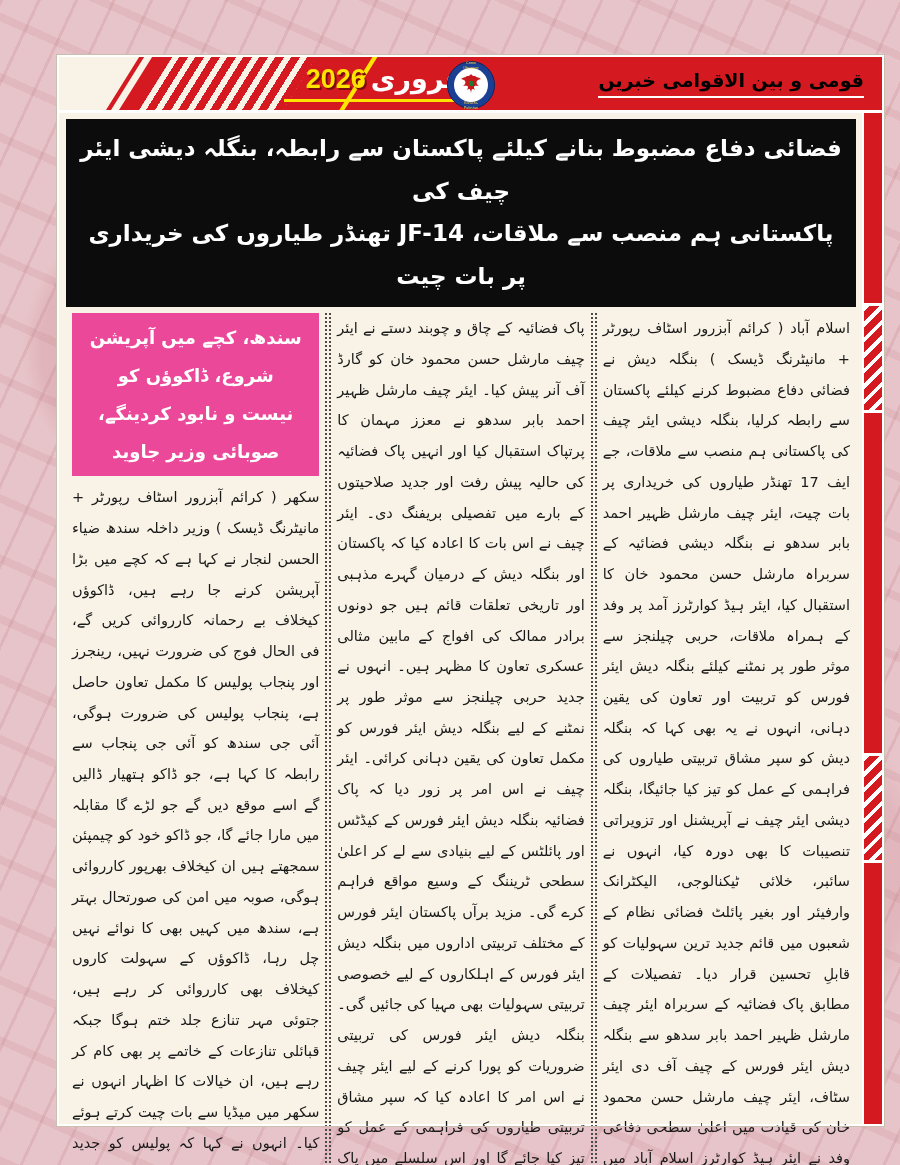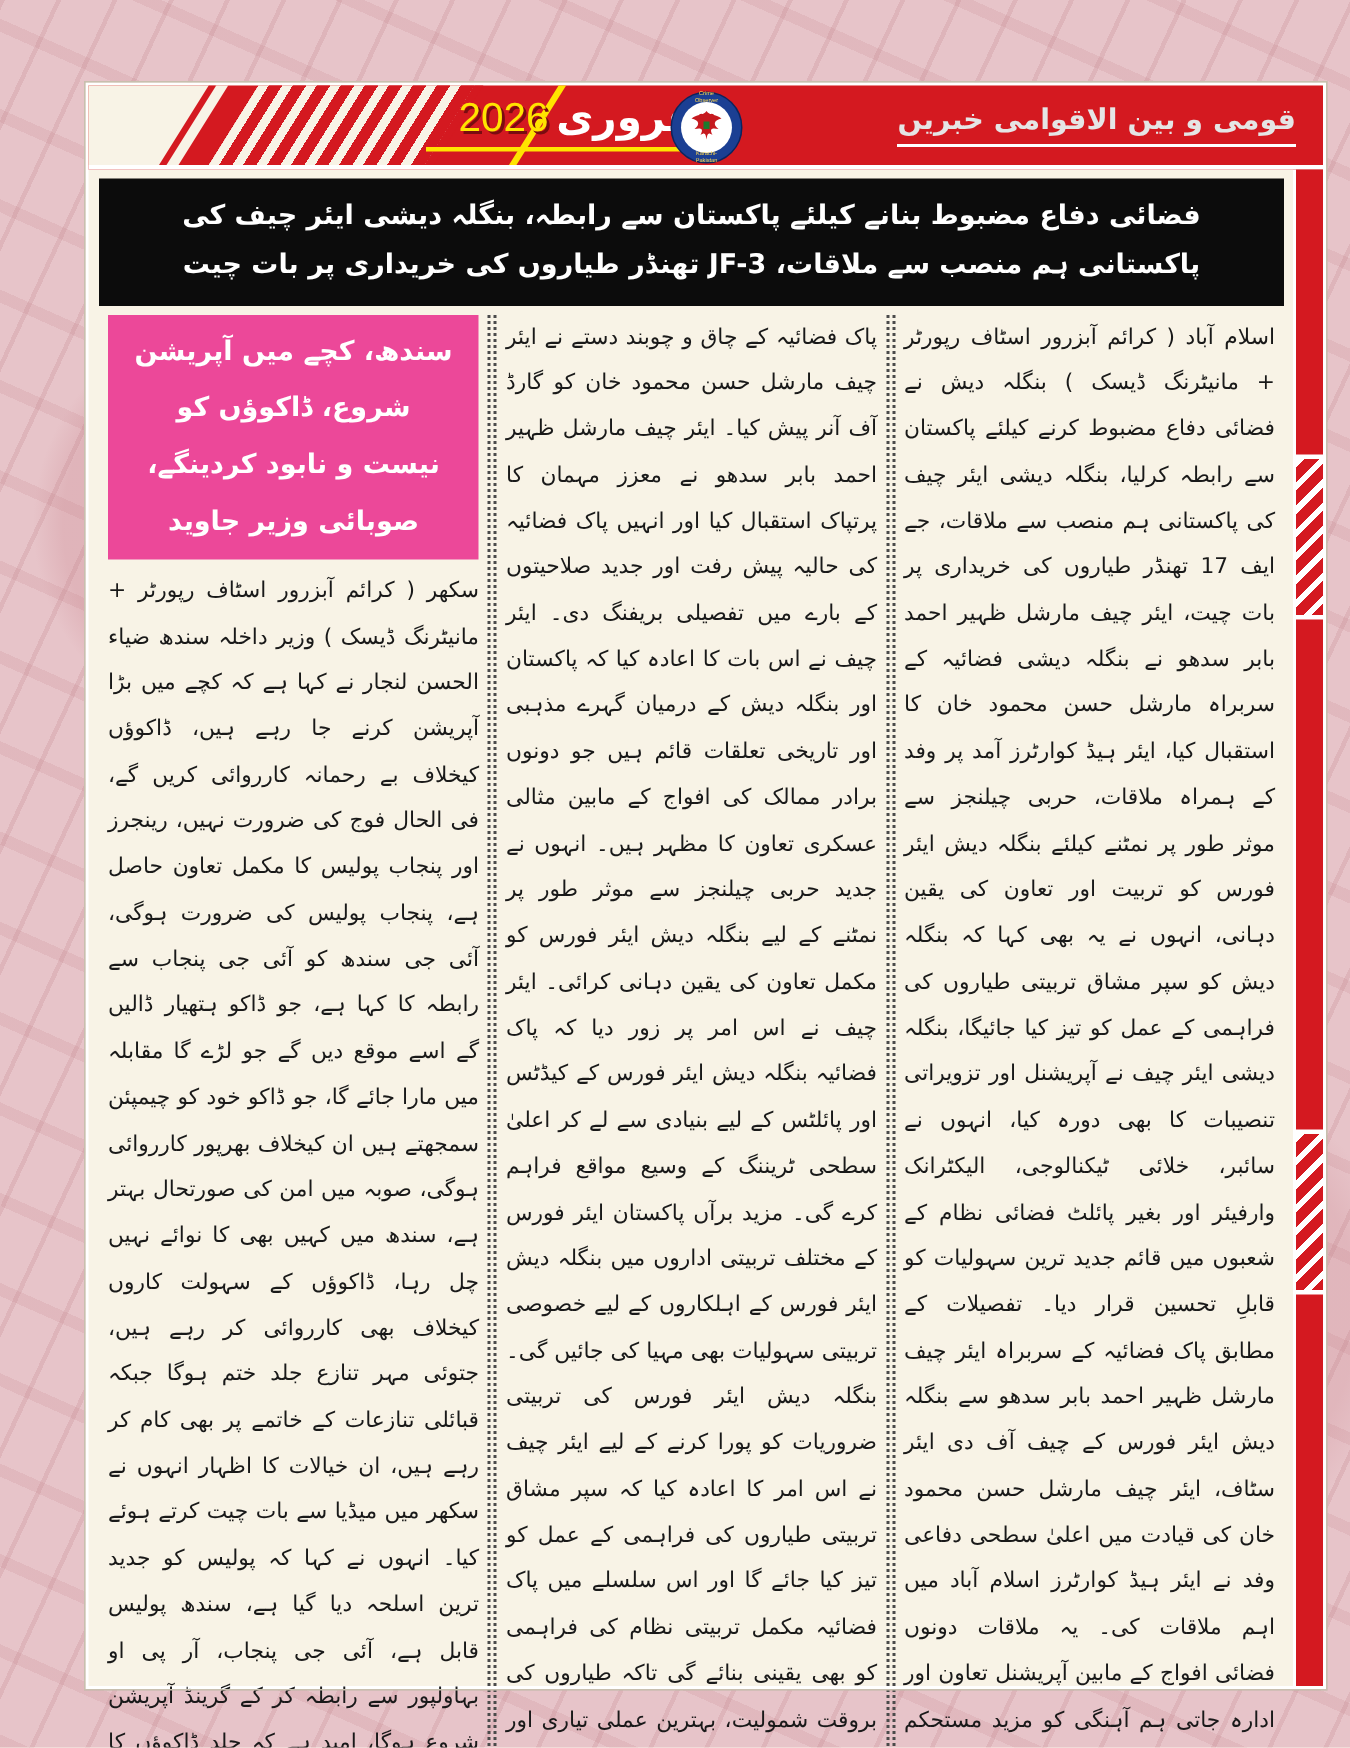--- a/index.html
+++ b/index.html
@@ -46,25 +46,25 @@
   .mast-yellow-slash{
     position:absolute; left:295px; top:-8px; width:5px; height:75px;
     background:#ffe400; transform:skewX(-32deg);
   }
   .date-block{
     position:absolute; left:225px; top:6px; width:200px; text-align:center;
     direction:rtl; white-space:nowrap;
     border-bottom:3px solid #ffe400; padding-bottom:4px;
   }
   .month{ color:#ffffff; font-size:27px; font-weight:bold; }
-  .year{ color:#ffe400; font-size:27px; font-weight:normal; font-family:"Liberation Sans",sans-serif;
+  .year{ color:#ffe400; font-size:27px; font-weight:bold; font-family:"Liberation Sans",sans-serif;
          text-shadow:2px 2px 0 #7a0c10; letter-spacing:1px;}
   .section-title{
     position:absolute; right:18px; top:12px; direction:rtl;
-    color:#e5e5e5; font-size:19px; font-weight:bold;
+    color:#000000; font-size:19px; font-weight:bold;
     border-bottom:2px solid #ffffff; padding-bottom:5px;
   }
   
   .logo{
     position:absolute; left:50%; top:4px; transform:translateX(-50%);
     width:48px; height:48px; border-radius:50%;
     background:#1b3f93; border:1px solid #0d245c;
     display:flex; align-items:center; justify-content:center;
   }
   .logo-inner{
@@ -88,21 +88,21 @@
     background:repeating-linear-gradient(135deg,#ffffff 0 4px,#d41920 4px 11px);
     border-top:3px solid #ffffff; border-bottom:3px solid #ffffff;
   }
   .rail-stripes.s1{ top:190px; }
   .rail-stripes.s2{ top:640px; }
 
   
   .content-wrap{ flex:1 1 auto; display:flex; flex-direction:column; padding:6px 26px 0 7px; }
   .main-headline{
     background:#0c0c0c; color:#ffffff; text-align:center; direction:rtl;
-    font-weight:bold; font-size:18px; line-height:1.85; padding:8px 10px 10px;
+    font-weight:bold; font-size:23px; line-height:1.85; padding:8px 10px 10px;
     flex:0 0 auto;
   }
   .main-headline .hl-line{ display:block; }
 
   
   .columns{
     direction:rtl; display:flex; flex:1 1 auto; margin-top:4px; overflow:hidden;
   }
   .col{
     flex:1 1 0; overflow:hidden; padding:2px 6px;
@@ -153,21 +153,21 @@
 
   <div class="right-rail">
     <div class="rail-stripes s1"></div>
     <div class="rail-stripes s2"></div>
   </div>
 
   <div class="content-wrap">
 
     <div class="main-headline">
       <span class="hl-line">فضائی دفاع مضبوط بنانے کیلئے پاکستان سے رابطہ، بنگلہ دیشی ایئر چیف کی</span>
-      <span class="hl-line">پاکستانی ہم منصب سے ملاقات، JF-3 تھنڈر طیاروں کی خریداری پر بات چیت</span>
+      <span class="hl-line">پاکستانی ہم منصب سے ملاقات، JF-14 تھنڈر طیاروں کی خریداری پر بات چیت</span>
     </div>
 
     <div class="columns">
 
       <div class="col">
         <span>اسلام آباد ( کرائم آبزرور اسٹاف رپورٹر + مانیٹرنگ ڈیسک ) بنگلہ دیش نے فضائی دفاع مضبوط کرنے کیلئے پاکستان سے رابطہ کرلیا، بنگلہ دیشی ایئر چیف کی پاکستانی ہم منصب سے ملاقات، جے ایف 17 تھنڈر طیاروں کی خریداری پر بات چیت، ایئر چیف مارشل ظہیر احمد بابر سدھو نے بنگلہ دیشی فضائیہ کے سربراہ مارشل حسن محمود خان کا استقبال کیا، ایئر ہیڈ کوارٹرز آمد پر وفد کے ہمراہ ملاقات، حربی چیلنجز سے موثر طور پر نمٹنے کیلئے بنگلہ دیش ایئر فورس کو تربیت اور تعاون کی یقین دہانی، انہوں نے یہ بھی کہا کہ بنگلہ دیش کو سپر مشاق تربیتی طیاروں کی فراہمی کے عمل کو تیز کیا جائیگا، بنگلہ دیشی ایئر چیف نے آپریشنل اور تزویراتی تنصیبات کا بھی دورہ کیا، انہوں نے سائبر، خلائی ٹیکنالوجی، الیکٹرانک وارفیئر اور بغیر پائلٹ فضائی نظام کے شعبوں میں قائم جدید ترین سہولیات کو قابلِ تحسین قرار دیا۔ تفصیلات کے مطابق پاک فضائیہ کے سربراہ ایئر چیف مارشل ظہیر احمد بابر سدھو سے بنگلہ دیش ایئر فورس کے چیف آف دی ایئر سٹاف، ایئر چیف مارشل حسن محمود خان کی قیادت میں اعلیٰ سطحی دفاعی وفد نے ایئر ہیڈ کوارٹرز اسلام آباد میں اہم ملاقات کی۔ یہ ملاقات دونوں فضائی افواج کے مابین آپریشنل تعاون اور ادارہ جاتی ہم آہنگی کو مزید مستحکم بنانے کے سلسلے کی ایک اہم کڑی ہے۔ ملاقات کے دوران دونوں سربراہان نے باہمی تعاون کے وسیع امکانات پر تفصیلی تبادلہ خیال کیا جس میں بالخصوص تربیتی مشقوں اور ایرو اسپیس صنعت میں پیش رفت کے شعبوں میں اشتراک پر زور دیا گیا۔ ترجمان پاک فضائیہ کے مطابق ایئر ہیڈ کوارٹرز آمد پر</span>
       </div>
 
       <div class="col-sep"></div>
 

